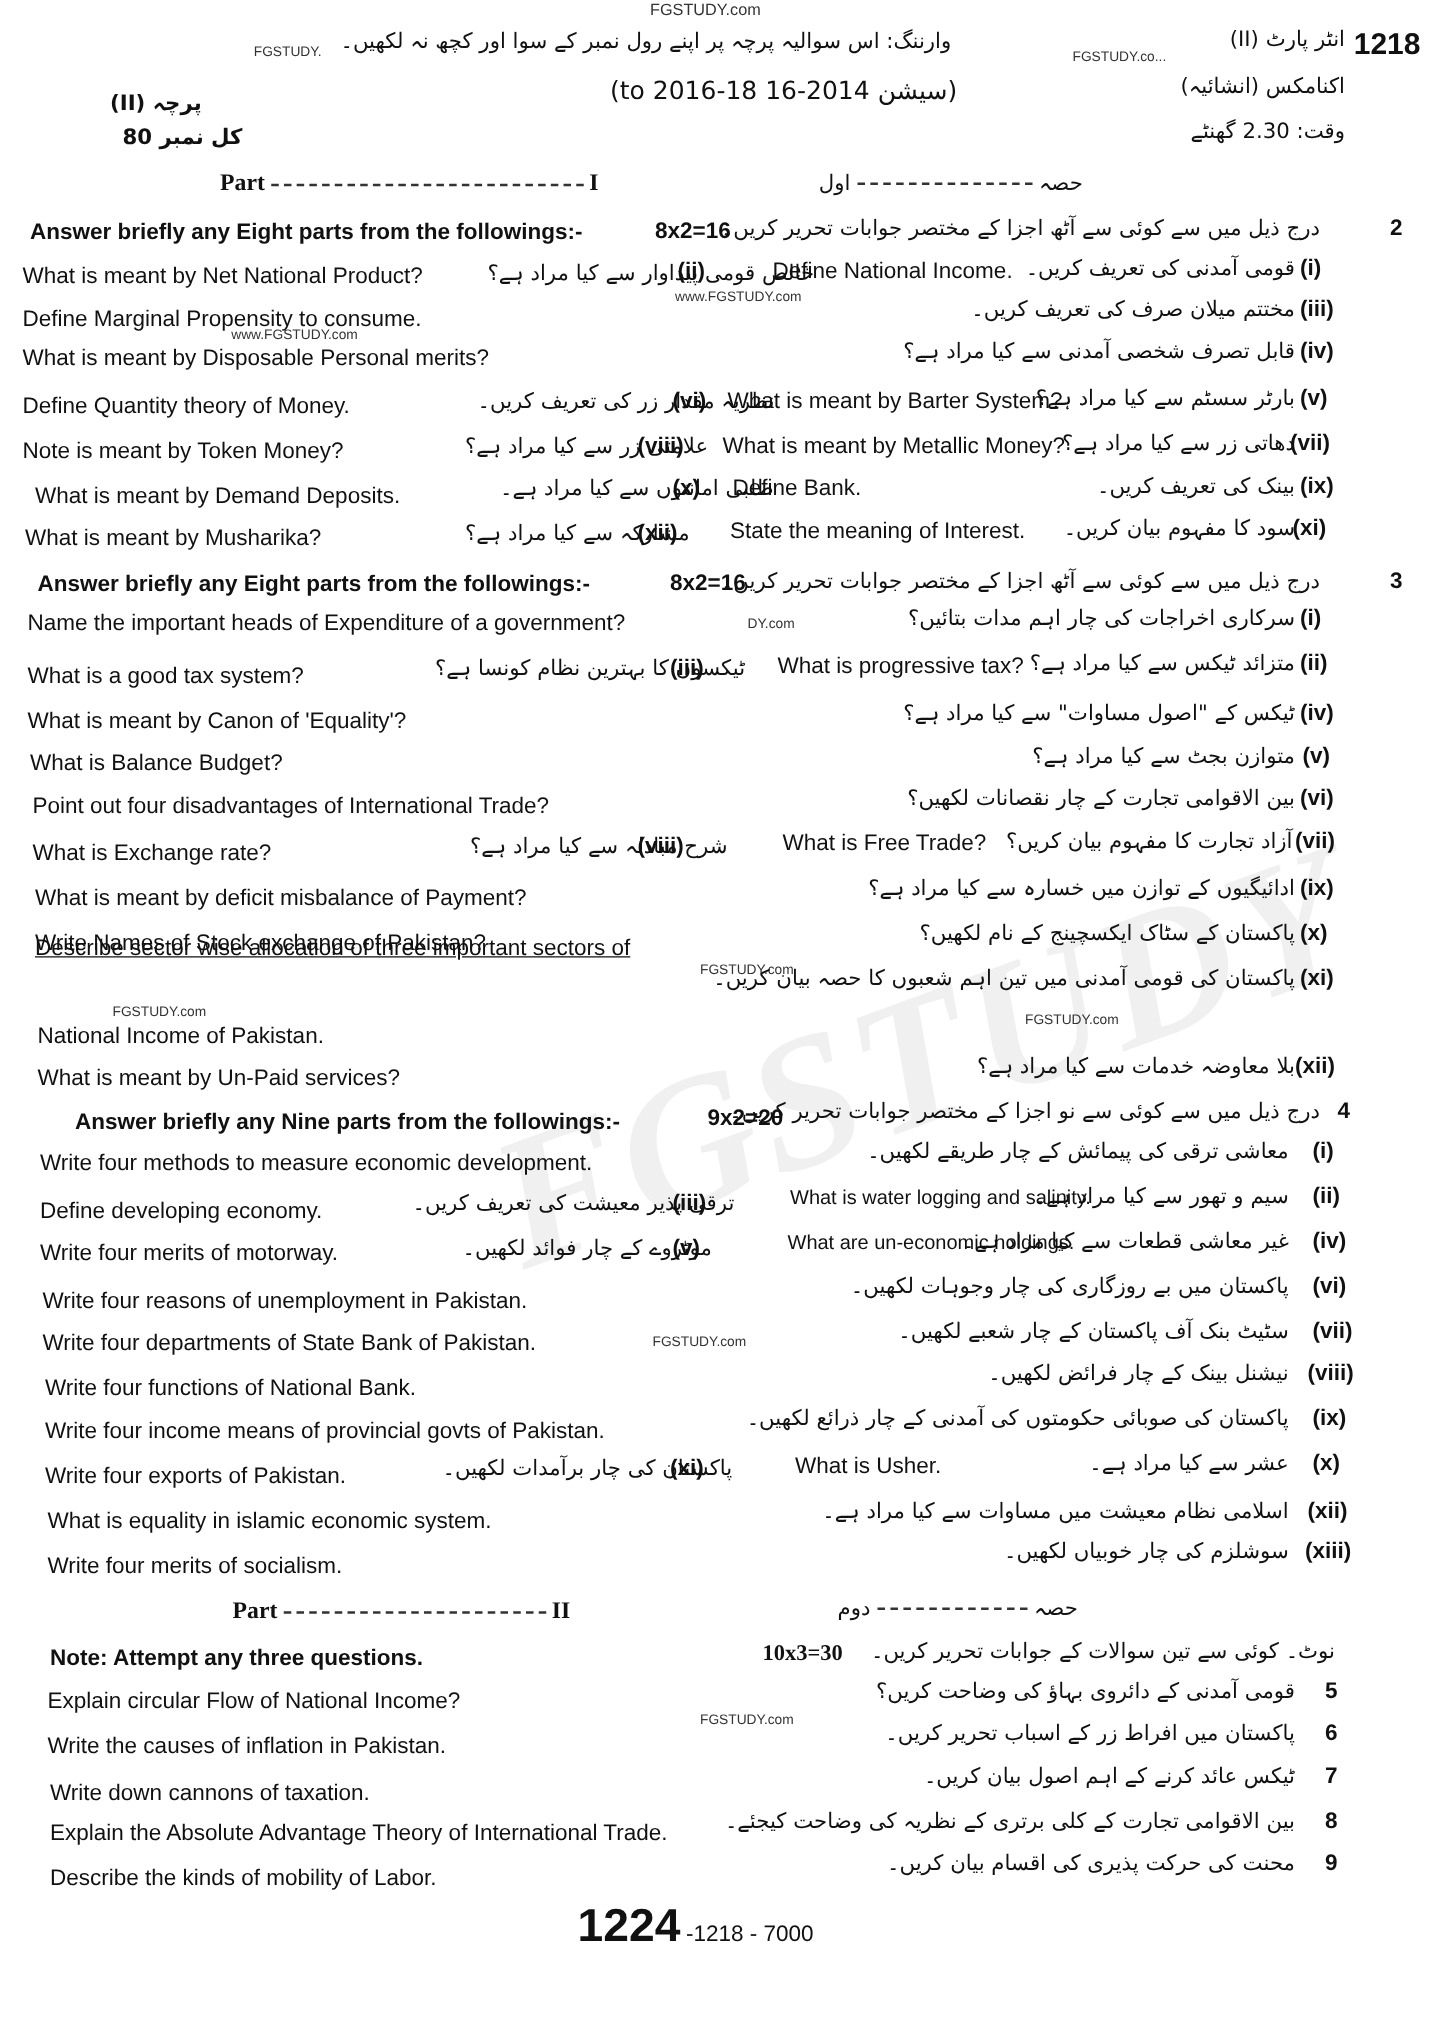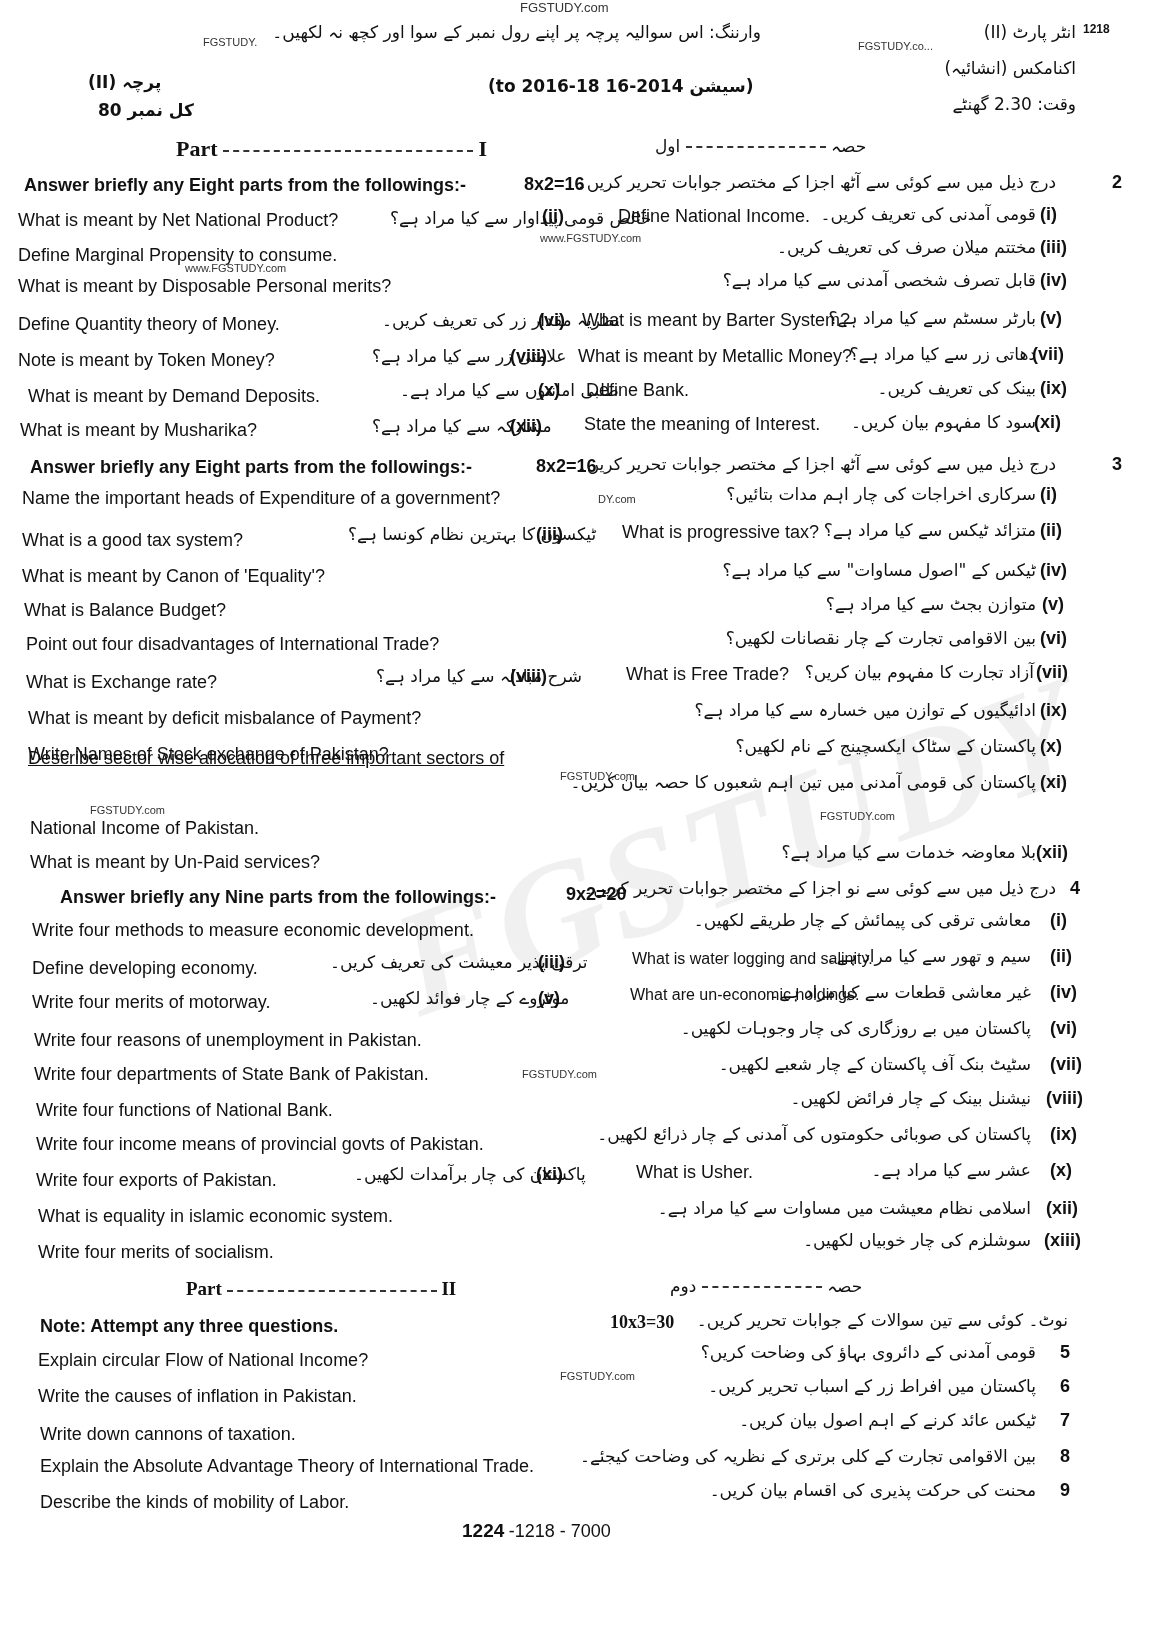--- a/index.html
+++ b/index.html
@@ -21,33 +21,33 @@
   }
   .dash { display: inline-block; border-bottom: 2px dashed #333; height: 0; vertical-align: middle; }
 </style>
 </head>
 <body>
 
 <div class="bigwm">FGSTUDY</div>
 
 <div class="abs wm" style="left:520px;top:0px;font-size:13px;">FGSTUDY.com</div>
 
-<div class="abs num" style="left:1083px;top:22px;font-size:12px;">1218</div>
+<div class="abs num" style="left:1083px;top:22px;font-size:24px;">1218</div>
 <div class="abs ur" style="right:80px;top:22px;">انٹر پارٹ (II)</div>
 <div class="abs wm" style="left:858px;top:40px;">FGSTUDY.co...</div>
 <div class="abs ur" style="right:395px;top:22px;">وارننگ: اس سوالیہ پرچہ پر اپنے رول نمبر کے سوا اور کچھ نہ لکھیں۔</div>
 <div class="abs wm" style="left:203px;top:36px;">FGSTUDY.</div>
 
 <div class="abs ur" style="right:80px;top:58px;">اکنامکس (انشائیہ)</div>
-<div class="abs ur" style="left:488px;top:76px;font-size:17px;font-weight:bold;">(سیشن 2014-16 to 2016-18)</div>
+<div class="abs ur" style="left:488px;top:60px;font-size:20px;">(سیشن 2014-16 to 2016-18)</div>
 <div class="abs ur" style="left:88px;top:72px;font-weight:bold;">پرچہ (II)</div>
 <div class="abs ur" style="right:80px;top:94px;">وقت: 2.30 گھنٹے</div>
 <div class="abs ur" style="left:98px;top:100px;font-weight:bold;">کل نمبر 80</div>
 
-<div class="abs serif bold" style="left:176px;top:136px;font-size:22px;">
+<div class="abs serif bold" style="left:176px;top:136px;font-size:19px;">
   <span>Part</span>
   <span class="dash" style="width:250px;"></span>
   <span>I</span>
 </div>
 <div class="abs ur" style="left:655px;top:136px;">
   <span>حصہ</span>
   <span class="dash" style="width:140px;"></span>
   <span>اول</span>
 </div>
 
@@ -242,15 +242,15 @@
 
 <div class="abs en" style="left:40px;top:1456px;">Explain the Absolute Advantage Theory of International Trade.</div>
 <div class="abs ur" style="right:120px;top:1446px;">بین الاقوامی تجارت کے کلی برتری کے نظریہ کی وضاحت کیجئے۔</div>
 <div class="abs num" style="left:1060px;top:1446px;">8</div>
 
 <div class="abs en" style="left:40px;top:1492px;">Describe the kinds of mobility of Labor.</div>
 <div class="abs ur" style="right:120px;top:1480px;">محنت کی حرکت پذیری کی اقسام بیان کریں۔</div>
 <div class="abs num" style="left:1060px;top:1480px;">9</div>
 
 <div class="abs" style="left:462px;top:1520px;">
-  <span style="font-size:19px;font-weight:bold;">1224</span>
+  <span style="font-size:37px;font-weight:bold;">1224</span>
   <span style="font-size:18px;">-1218 -  7000</span>
 </div>
 
 </body></html>

